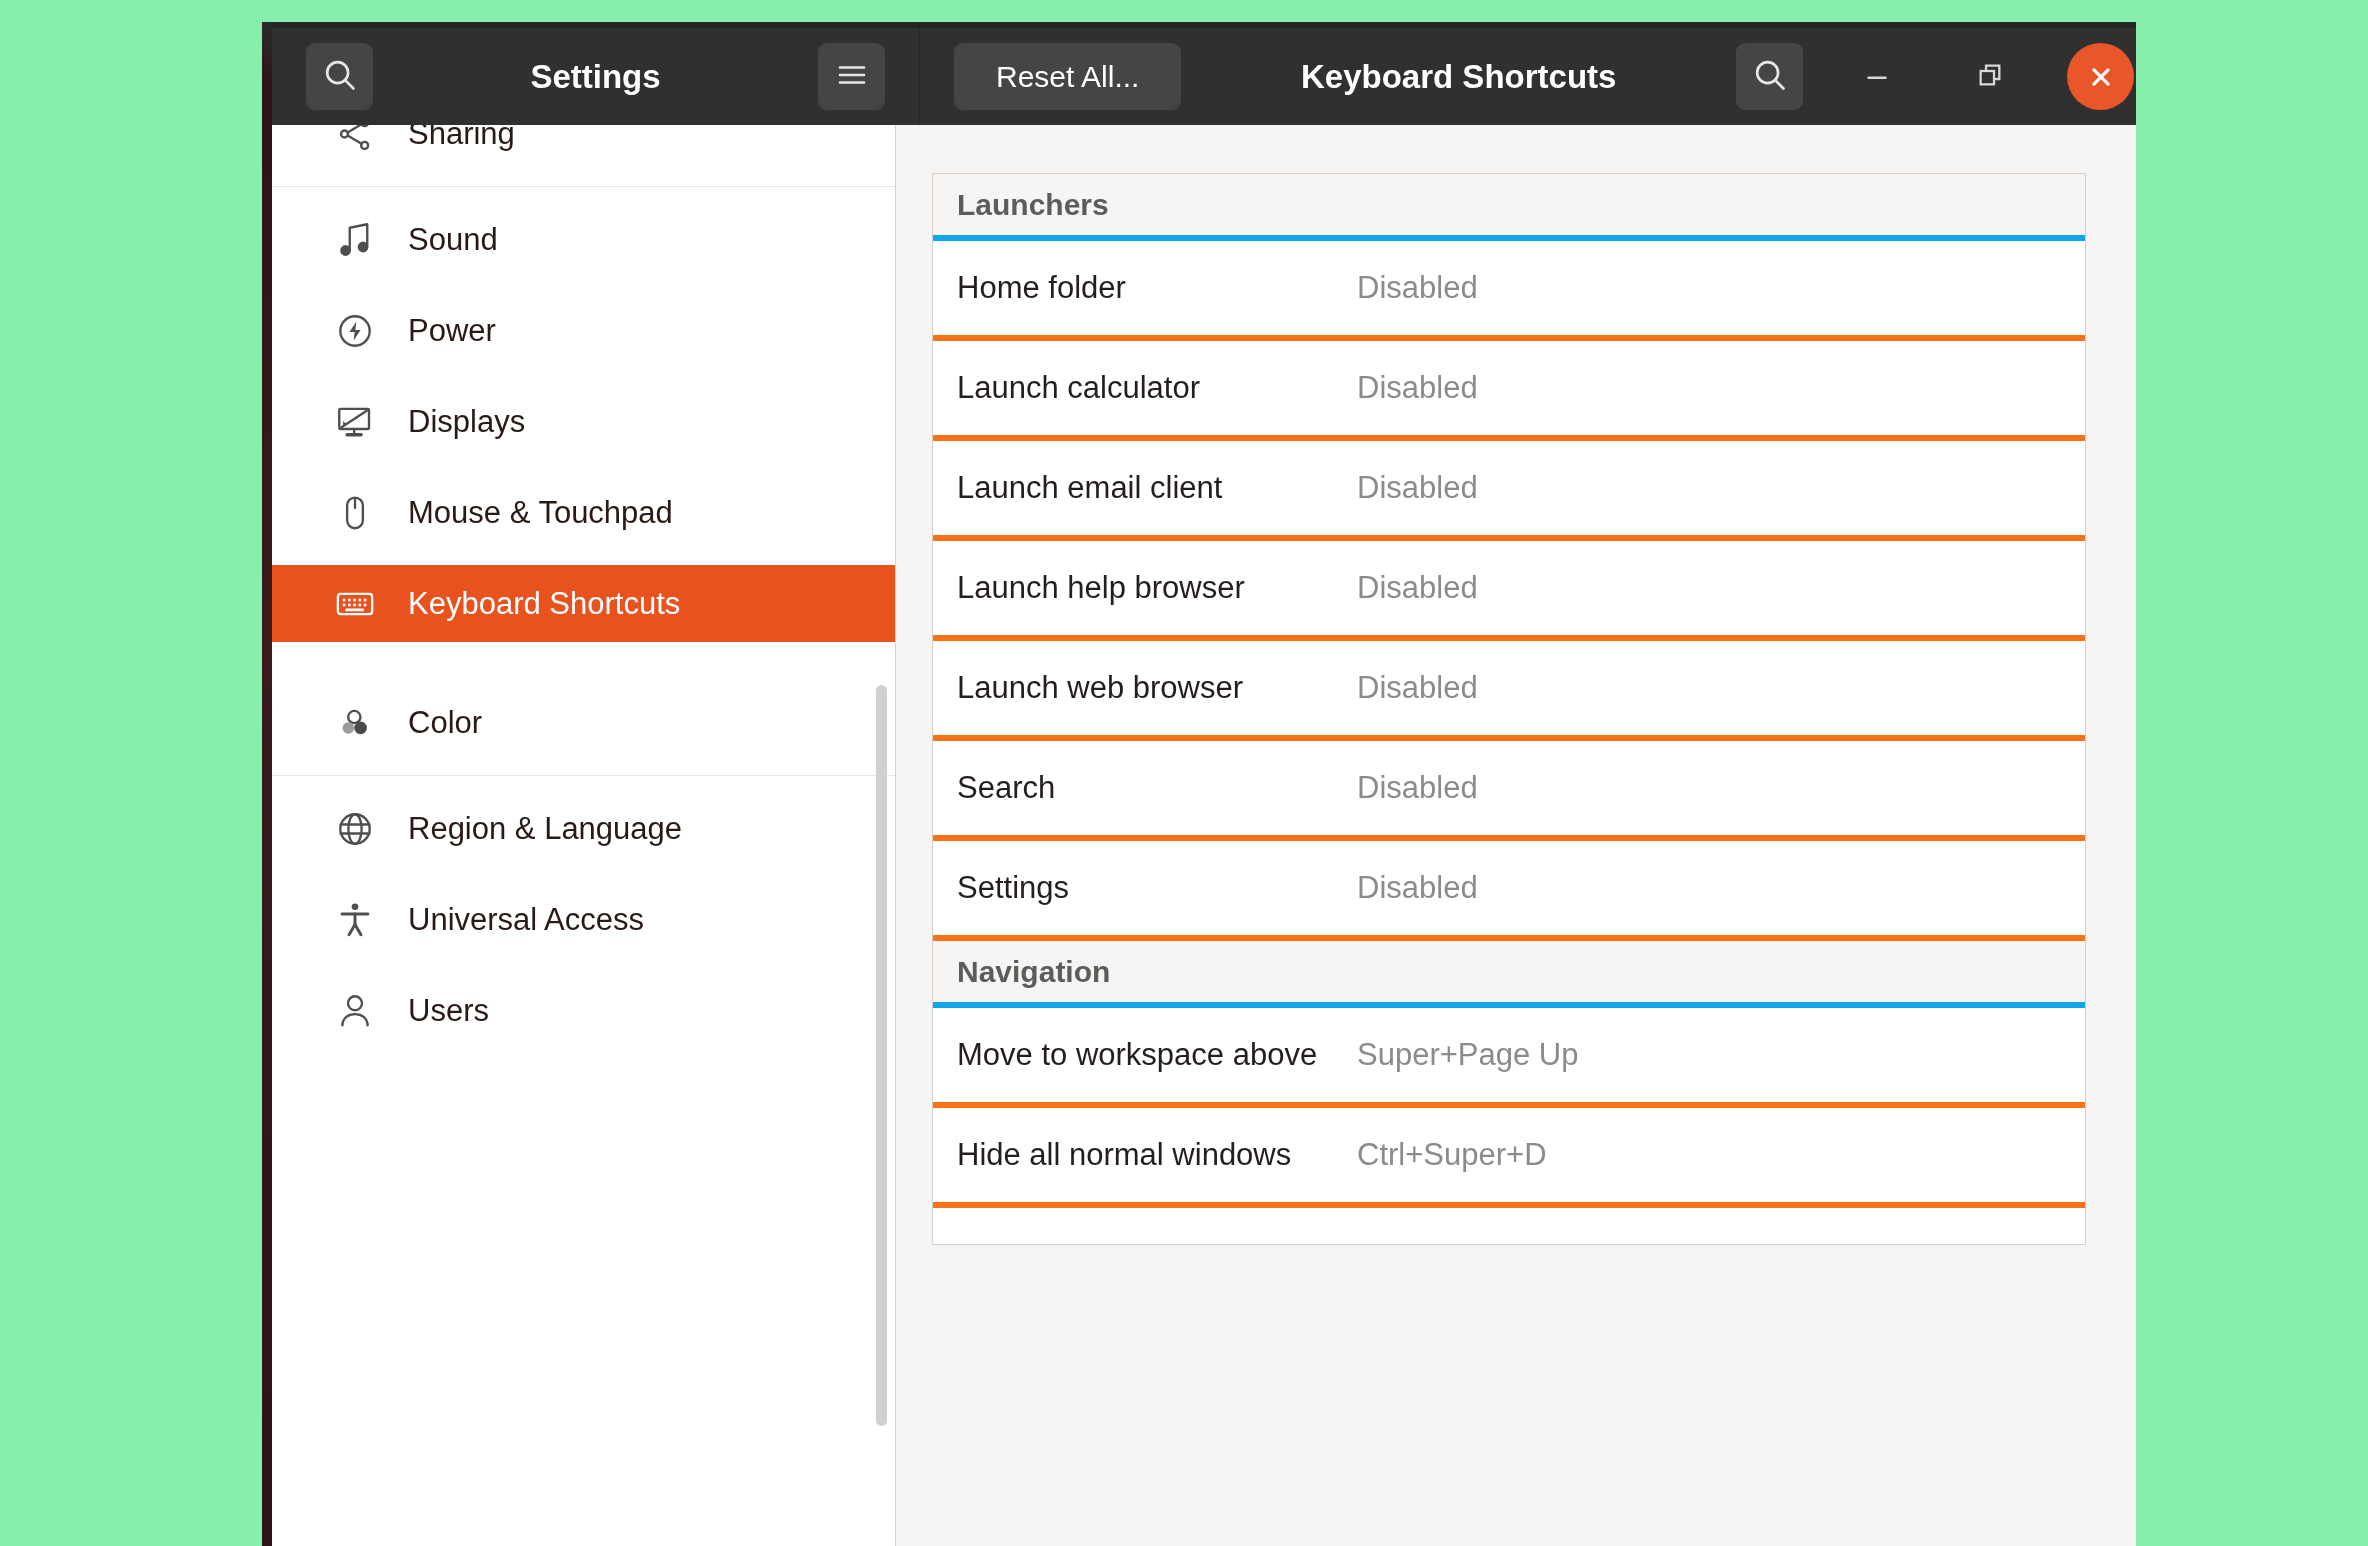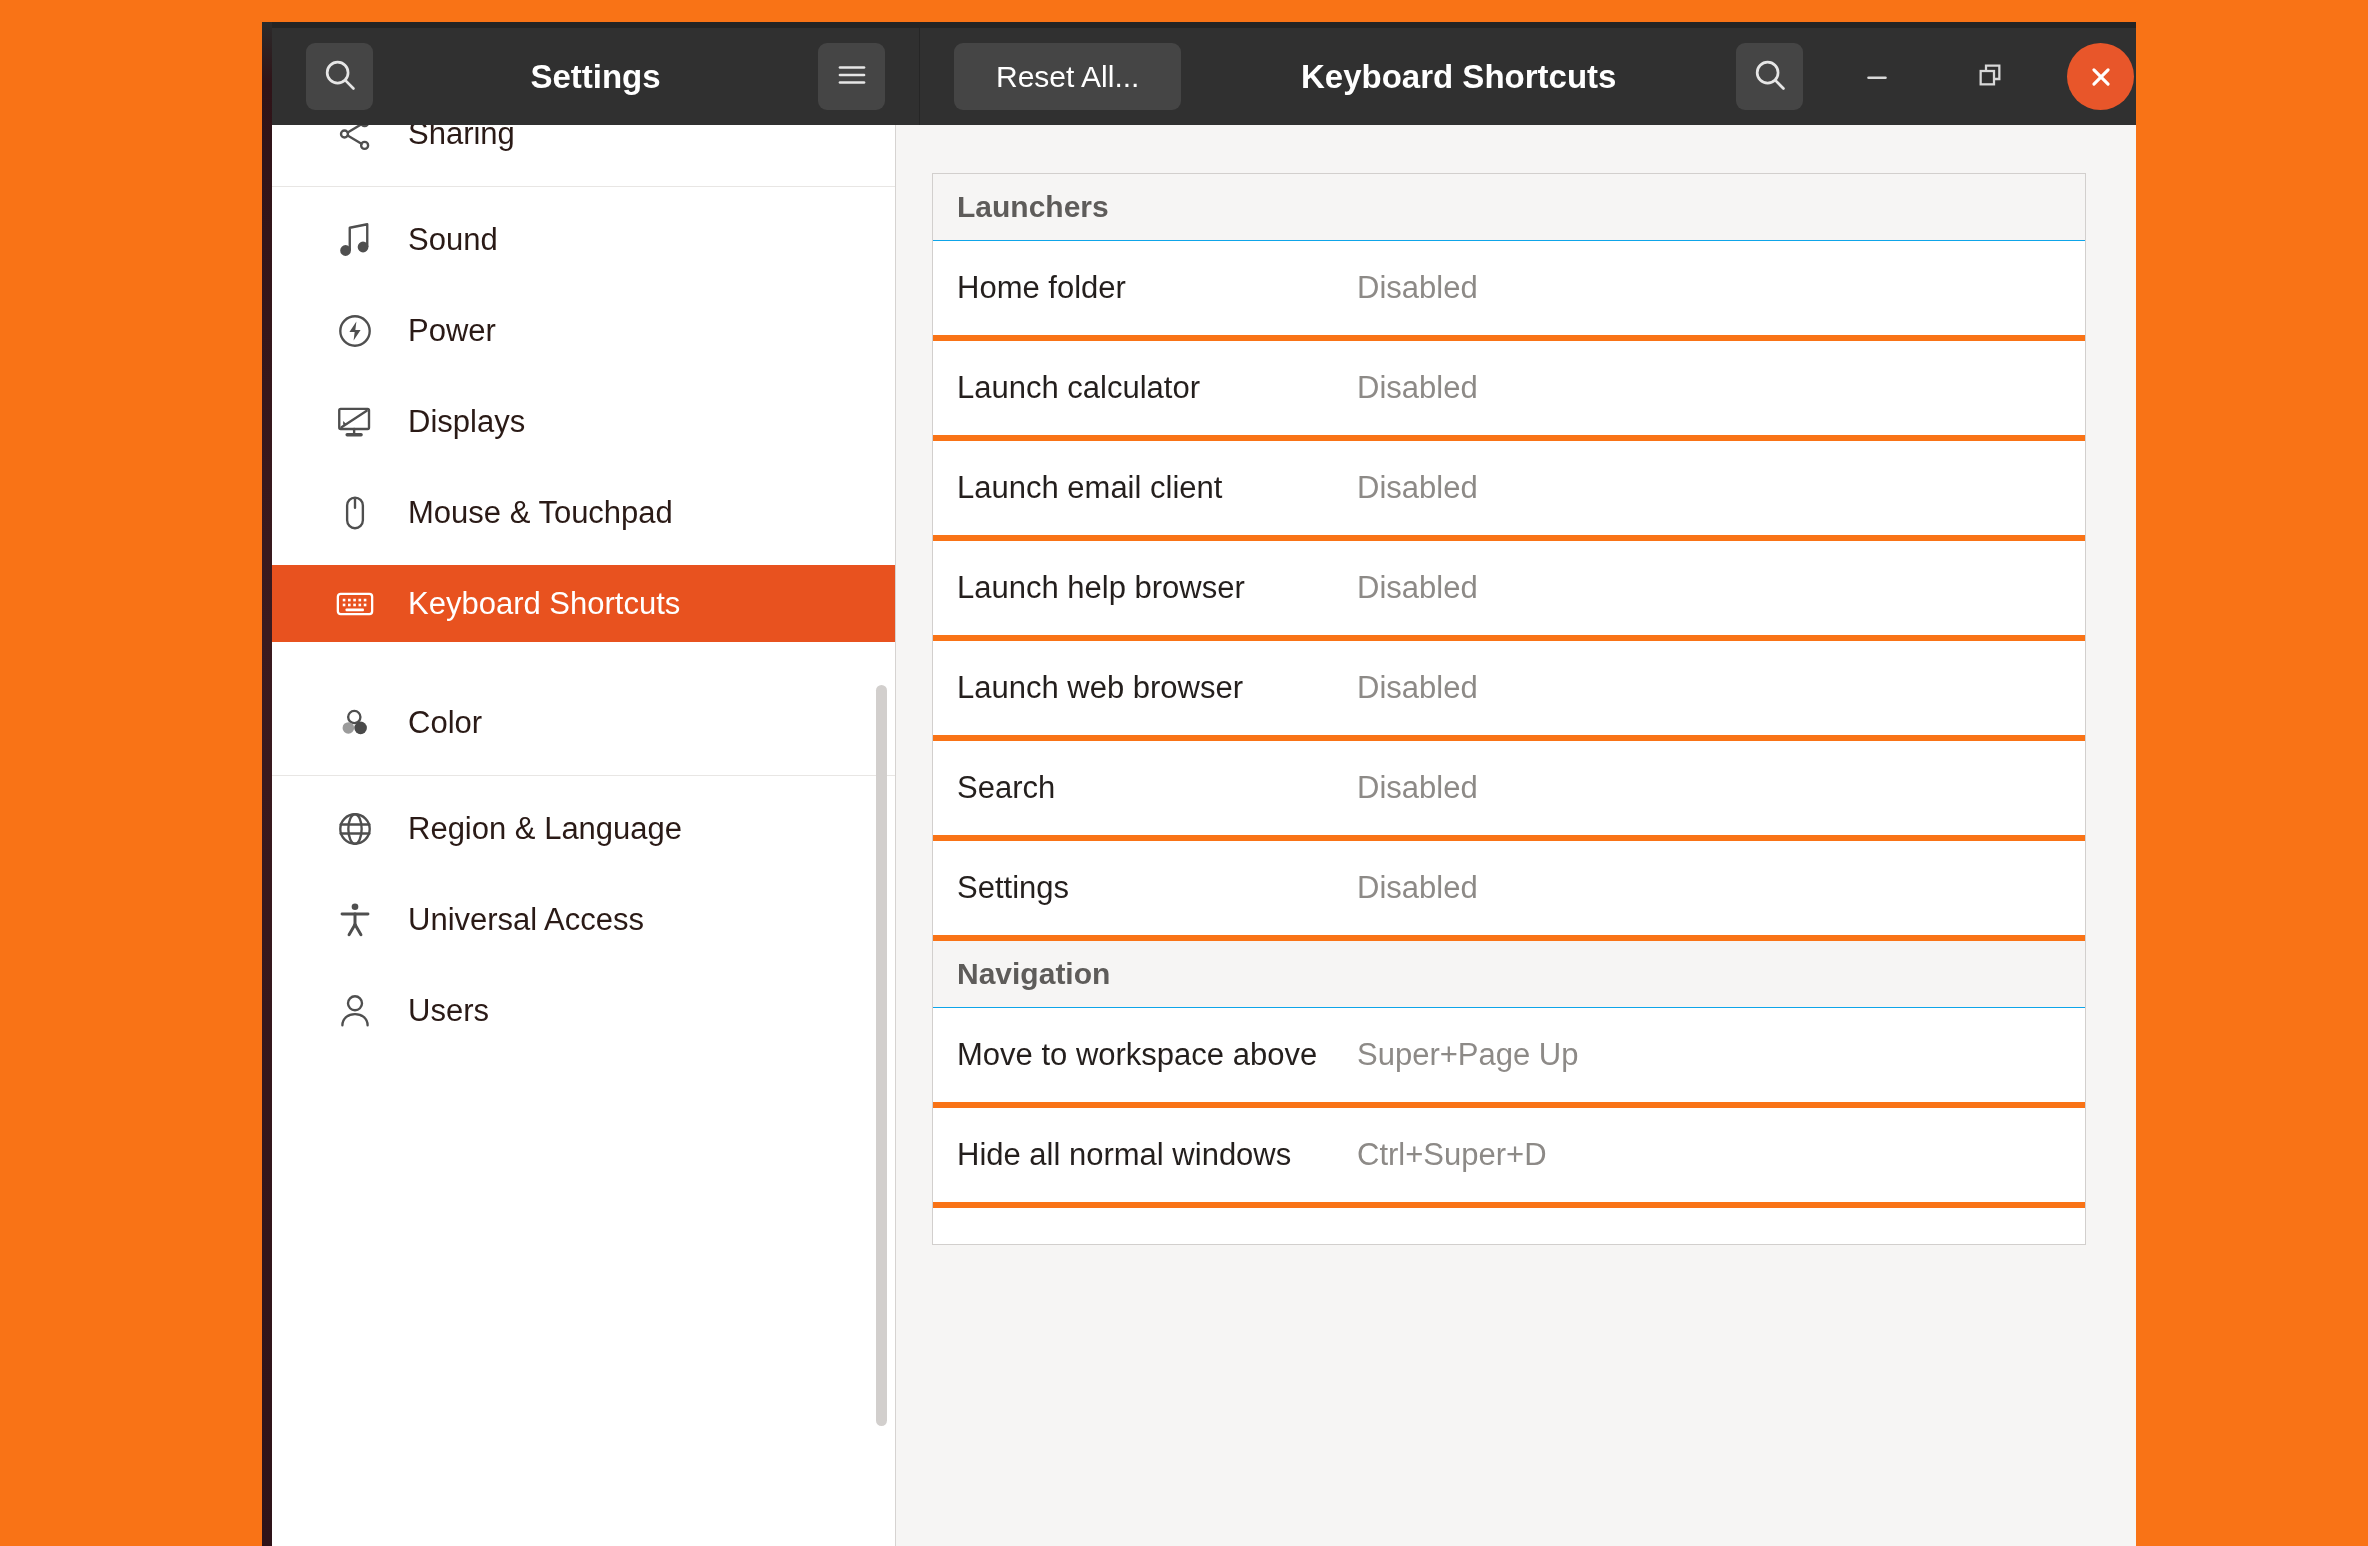--- a/index.html
+++ b/index.html
@@ -9,21 +9,21 @@
     width: 2368px;
     height: 1546px;
     overflow: hidden;
     font-family: "Liberation Sans", sans-serif;
   }
 
   #root {
     position: relative;
     width: 2368px;
     height: 1546px;
-    background: #f97316;
+    background: #86efac;
   }
 
   
   .window {
     position: absolute;
     left: 262px;
     top: 22px;
     width: 1874px;
     height: 1525px;
     background: #ffffff;
@@ -217,21 +217,21 @@
 
   .sec-header {
     height: 67px;
     background: #f6f5f4;
     display: flex;
     align-items: center;
     padding-left: 24px;
     font-size: 30px;
     font-weight: bold;
     color: #5e5c5a;
-    border-bottom: 1px solid #0ea5e9;
+    border-bottom: 6px solid #0ea5e9;
     box-sizing: border-box;
   }
 
   .sc-row {
     height: 100px;
     display: flex;
     align-items: center;
     padding: 0 24px;
     box-sizing: border-box;
     border-bottom: 6px solid #f97316;

